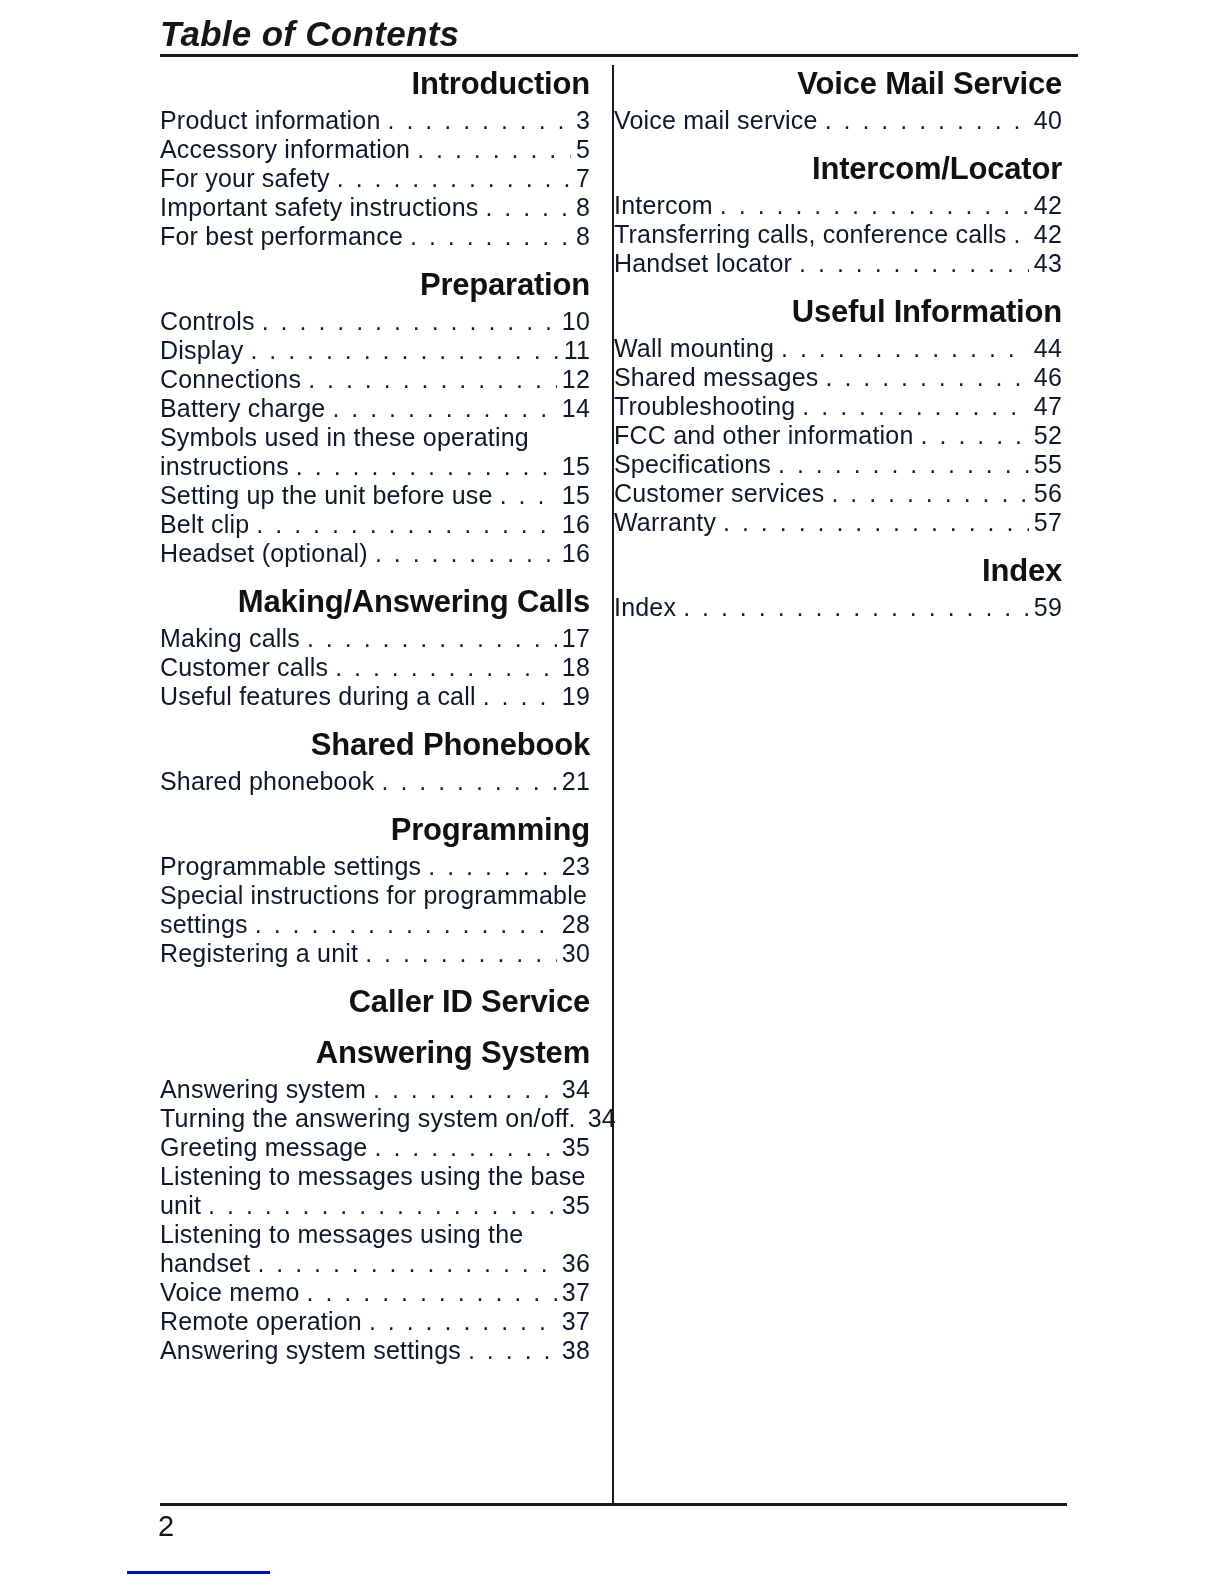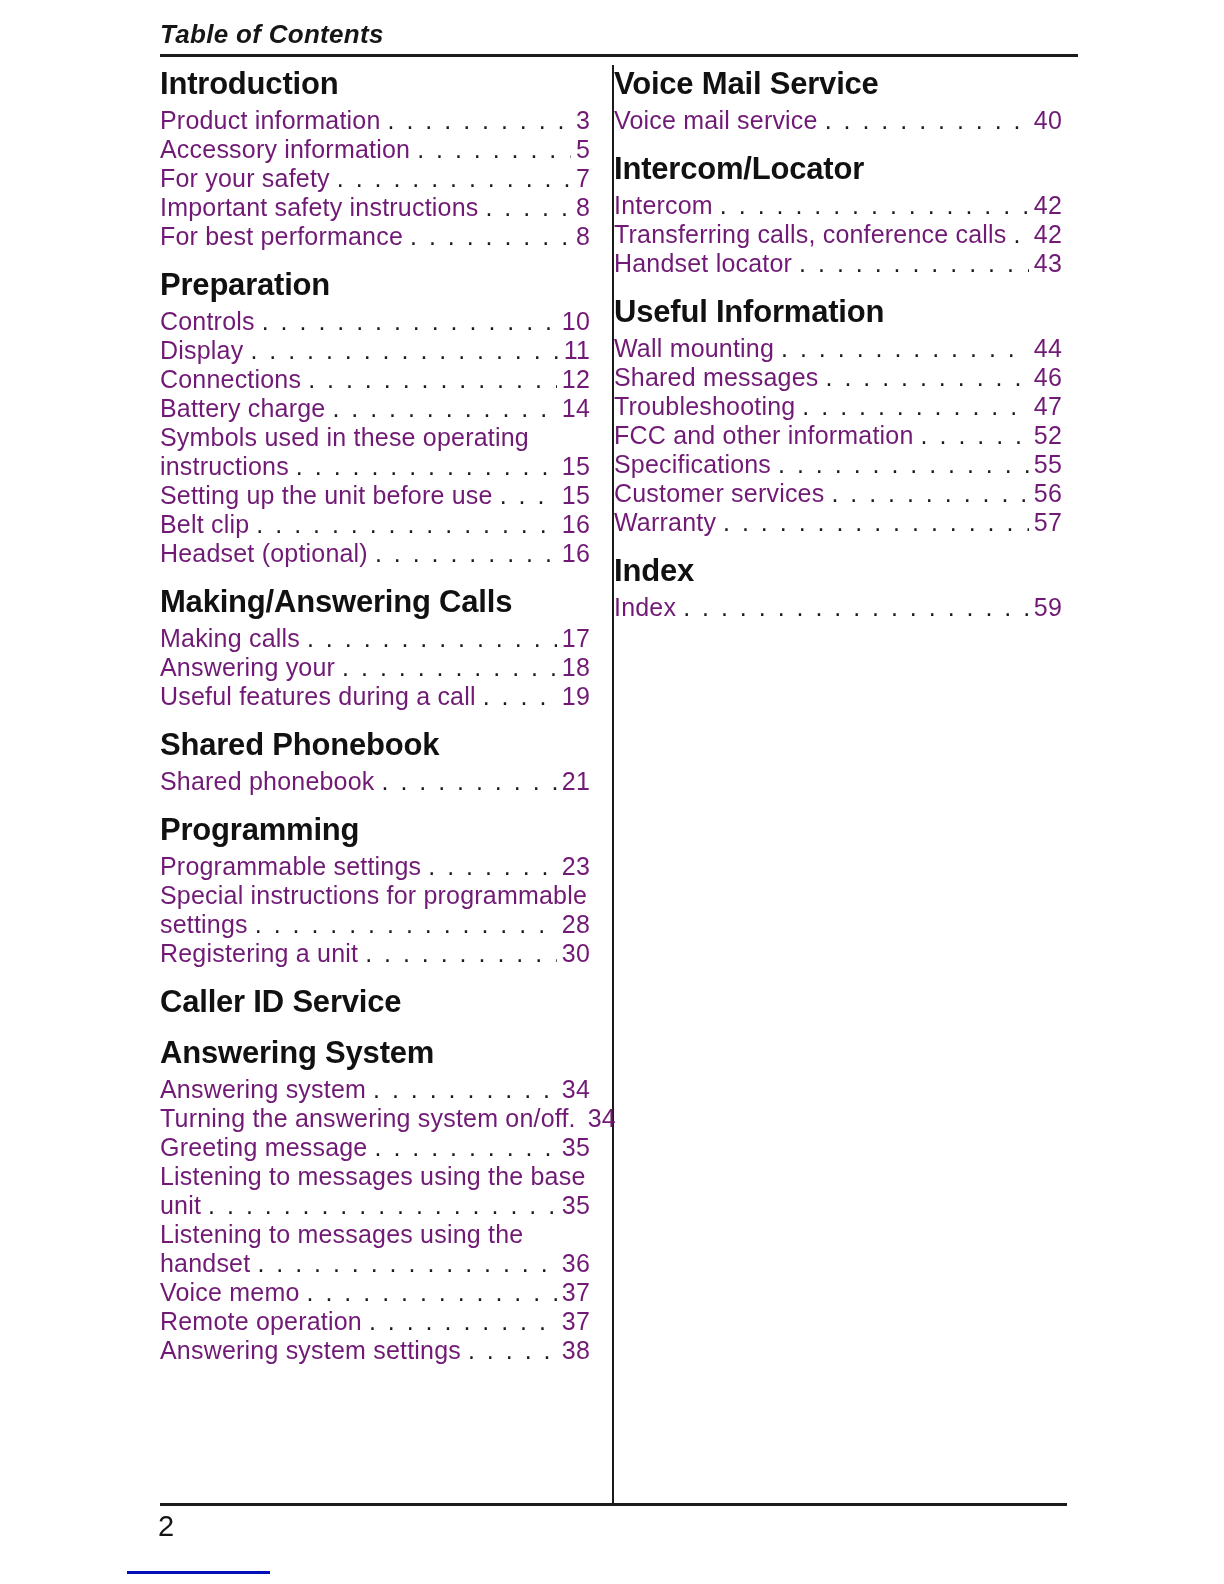--- a/index.html
+++ b/index.html
@@ -15,21 +15,21 @@
     color: #141414;
     overflow: hidden;
   }
   .sheet {
     position: absolute;
     left: 160px;
     top: 18px;
     width: 918px;
   }
   .toc-title {
-    font-size: 26px;
+    font-size: 35px;
     line-height: 32px;
     font-weight: bold;
     font-style: italic;
     letter-spacing: 0.3px;
     color: #161616;
   }
   .header-rule {
     height: 0;
     border: none;
     border-top: 3px solid #1a1a1a;
@@ -55,26 +55,27 @@
   .section { margin-top: 17px; }
   .col-left .section:first-child,
   .col-right .section:first-child { margin-top: 2px; }
   .sec-title {
     font-size: 31px;
     line-height: 34px;
     font-weight: bold;
     letter-spacing: -0.2px;
     color: #111;
     margin: 0 0 5px 0;
+    text-align: right;
   }
   .entry { margin: 0; }
   .entry-line {
     font-size: 25px;
     line-height: 29px;
-    color: #701a75;
+    color: #0f172a;
     letter-spacing: 0.2px;
   }
   .entry-line.last {
     display: flex;
     align-items: baseline;
   }
   .t { white-space: nowrap; }
   .leader {
     flex: 1 1 auto;
     min-width: 0;
@@ -226,21 +227,21 @@
           <div class="sec-title">Making/Answering Calls</div>
           <div class="entry">
             <div class="entry-line last">
               <span class="t">Making calls</span>
               <span class="leader"></span>
               <span class="pg">17</span>
             </div>
           </div>
           <div class="entry">
             <div class="entry-line last">
-              <span class="t">Answering your</span>
+              <span class="t">Customer calls</span>
               <span class="leader"></span>
               <span class="pg">18</span>
             </div>
           </div>
           <div class="entry">
             <div class="entry-line last">
               <span class="t">Useful features during a call</span>
               <span class="leader"></span>
               <span class="pg">19</span>
             </div>

